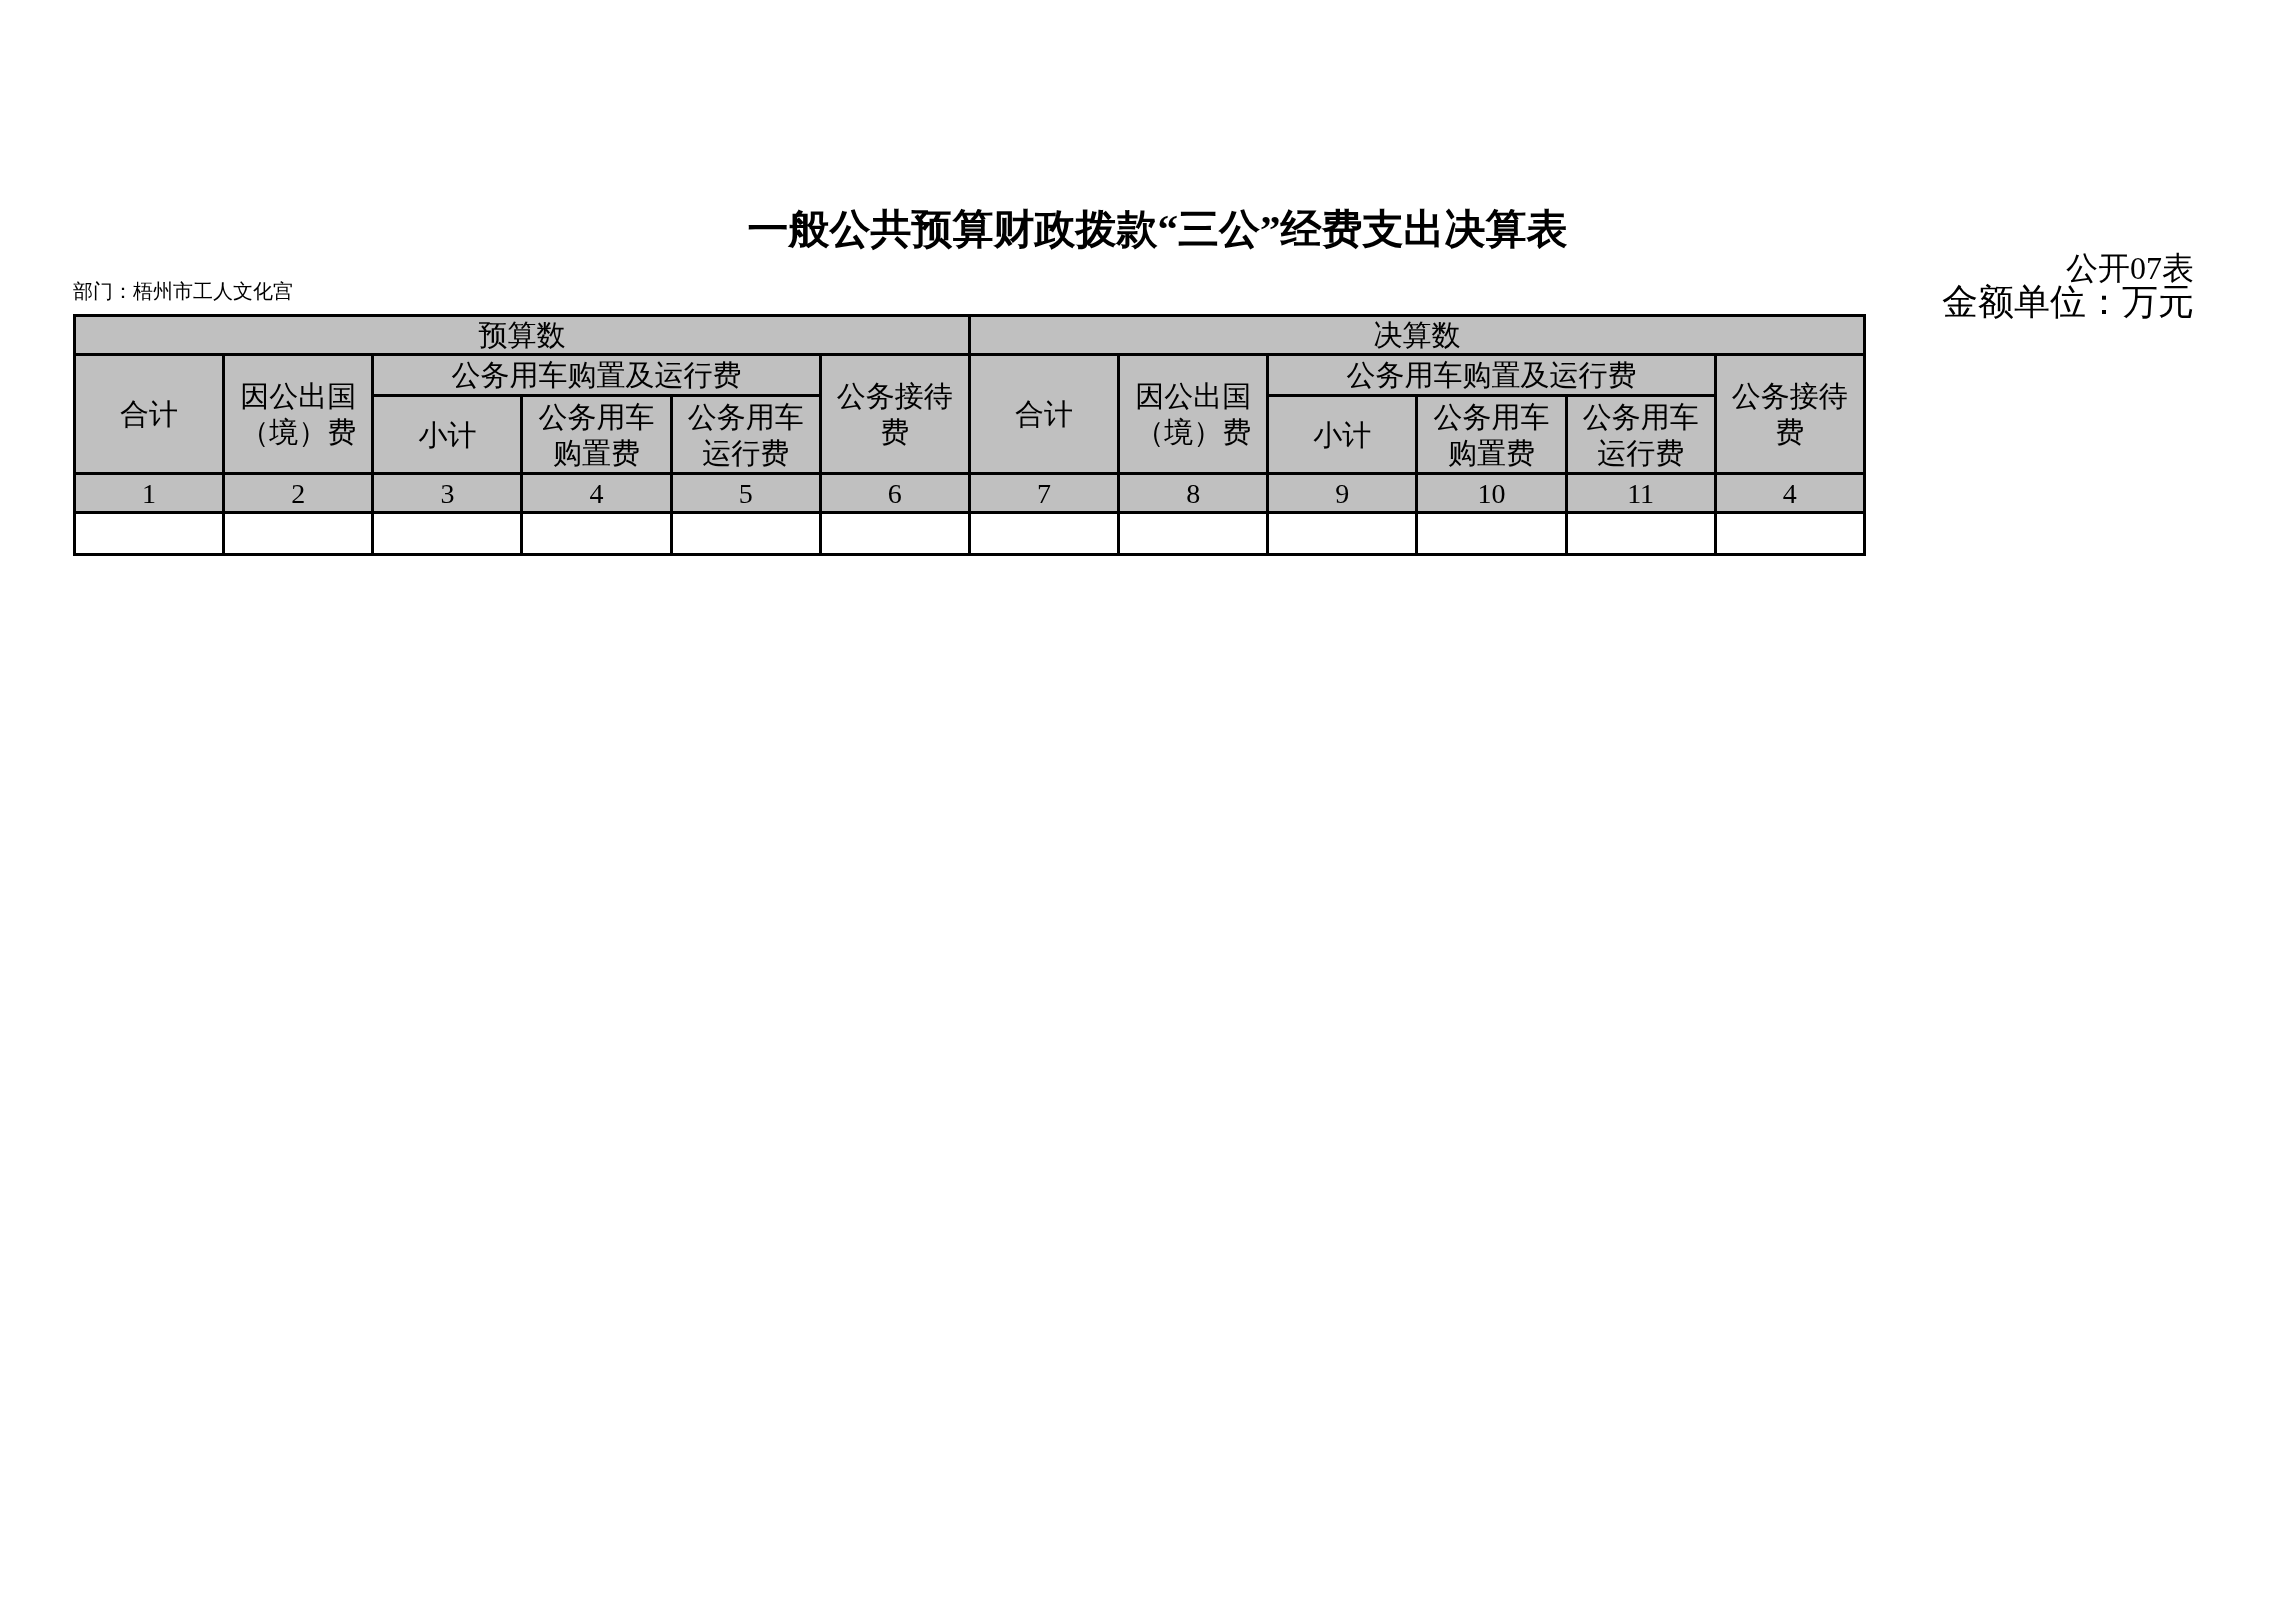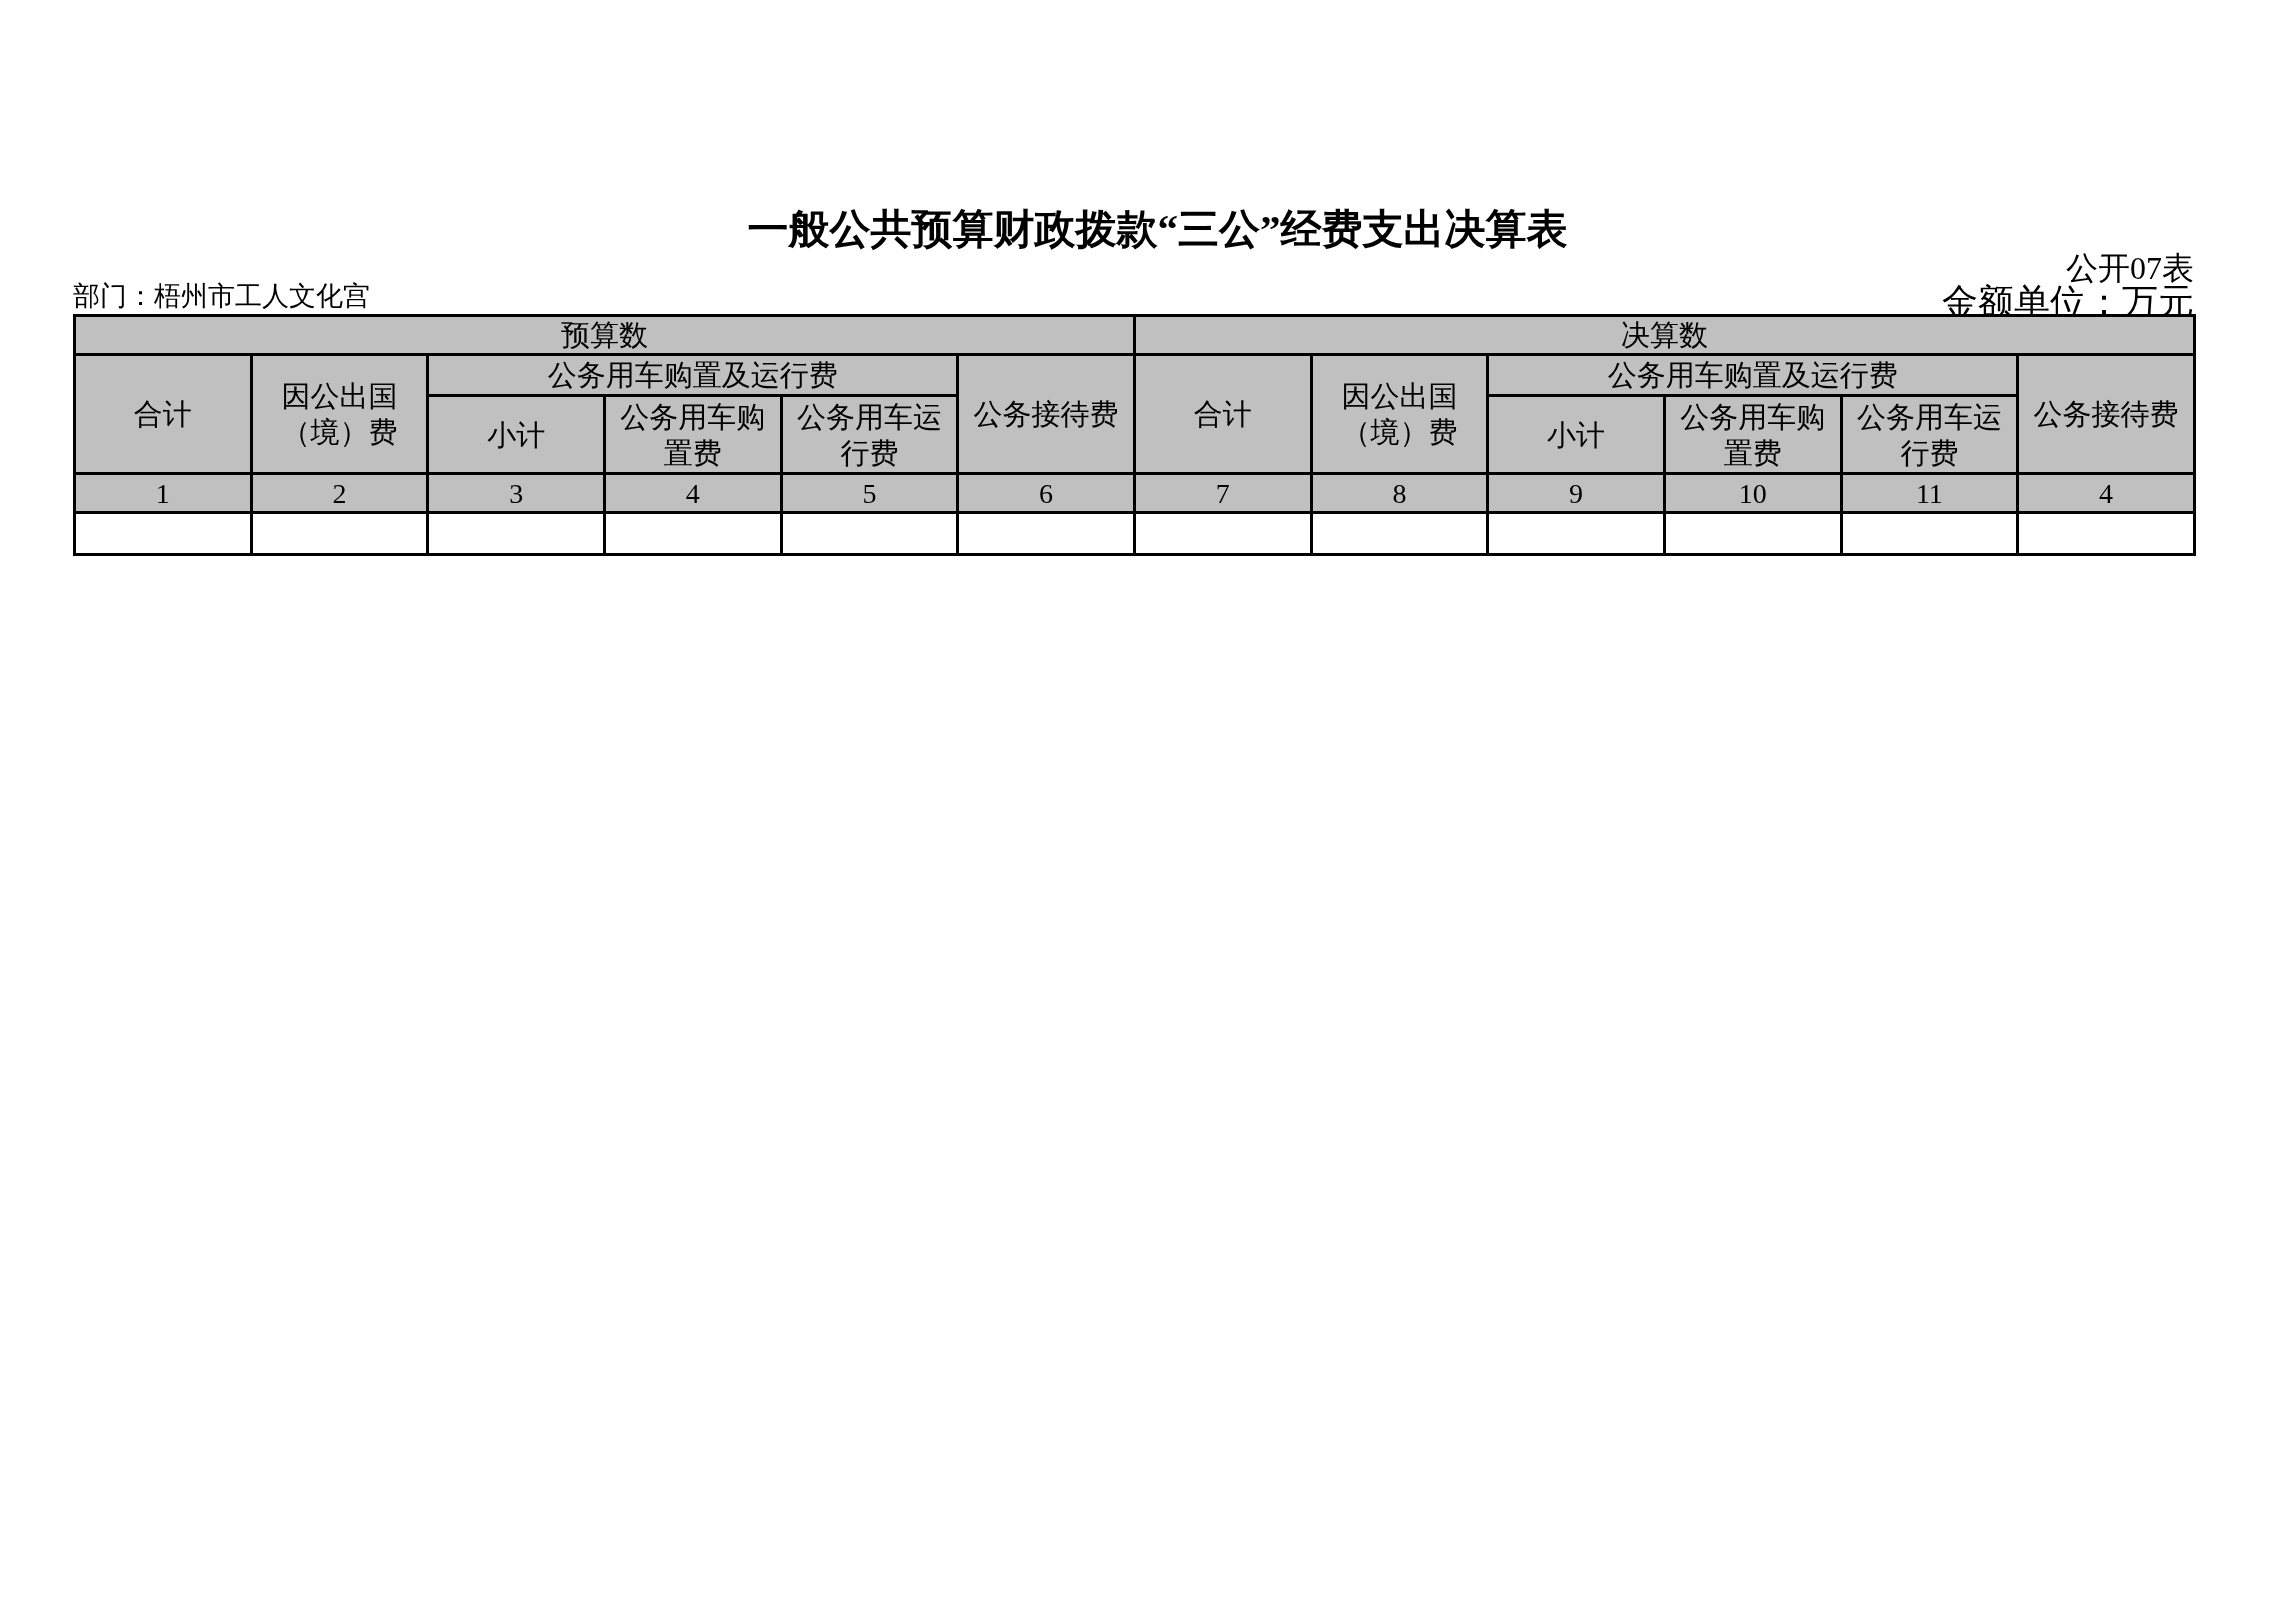--- a/index.html
+++ b/index.html
@@ -24,31 +24,31 @@
     white-space:nowrap;
   }
   .table-code {
     position:absolute;
     top:247px; right:110px;
     font-size:32px;
   }
   .dept-line {
     position:absolute;
     top:278px; left:62px;
-    font-size:27px;
+    font-size:20px;
   }
   .unit-line {
     position:absolute;
     top:278px; right:110px;
     font-size:36px;
   }
   table.sangong {
     position:absolute;
     top:314px; left:62px;
-    width:2123px;
+    width:1793px;
     border-collapse:collapse;
     table-layout:fixed;
     background:#c0c0c0;
   }
   table.sangong td {
     border:3.9px solid #000000;
     text-align:center;
     vertical-align:middle;
     font-size:29px;
     line-height:1.25;

